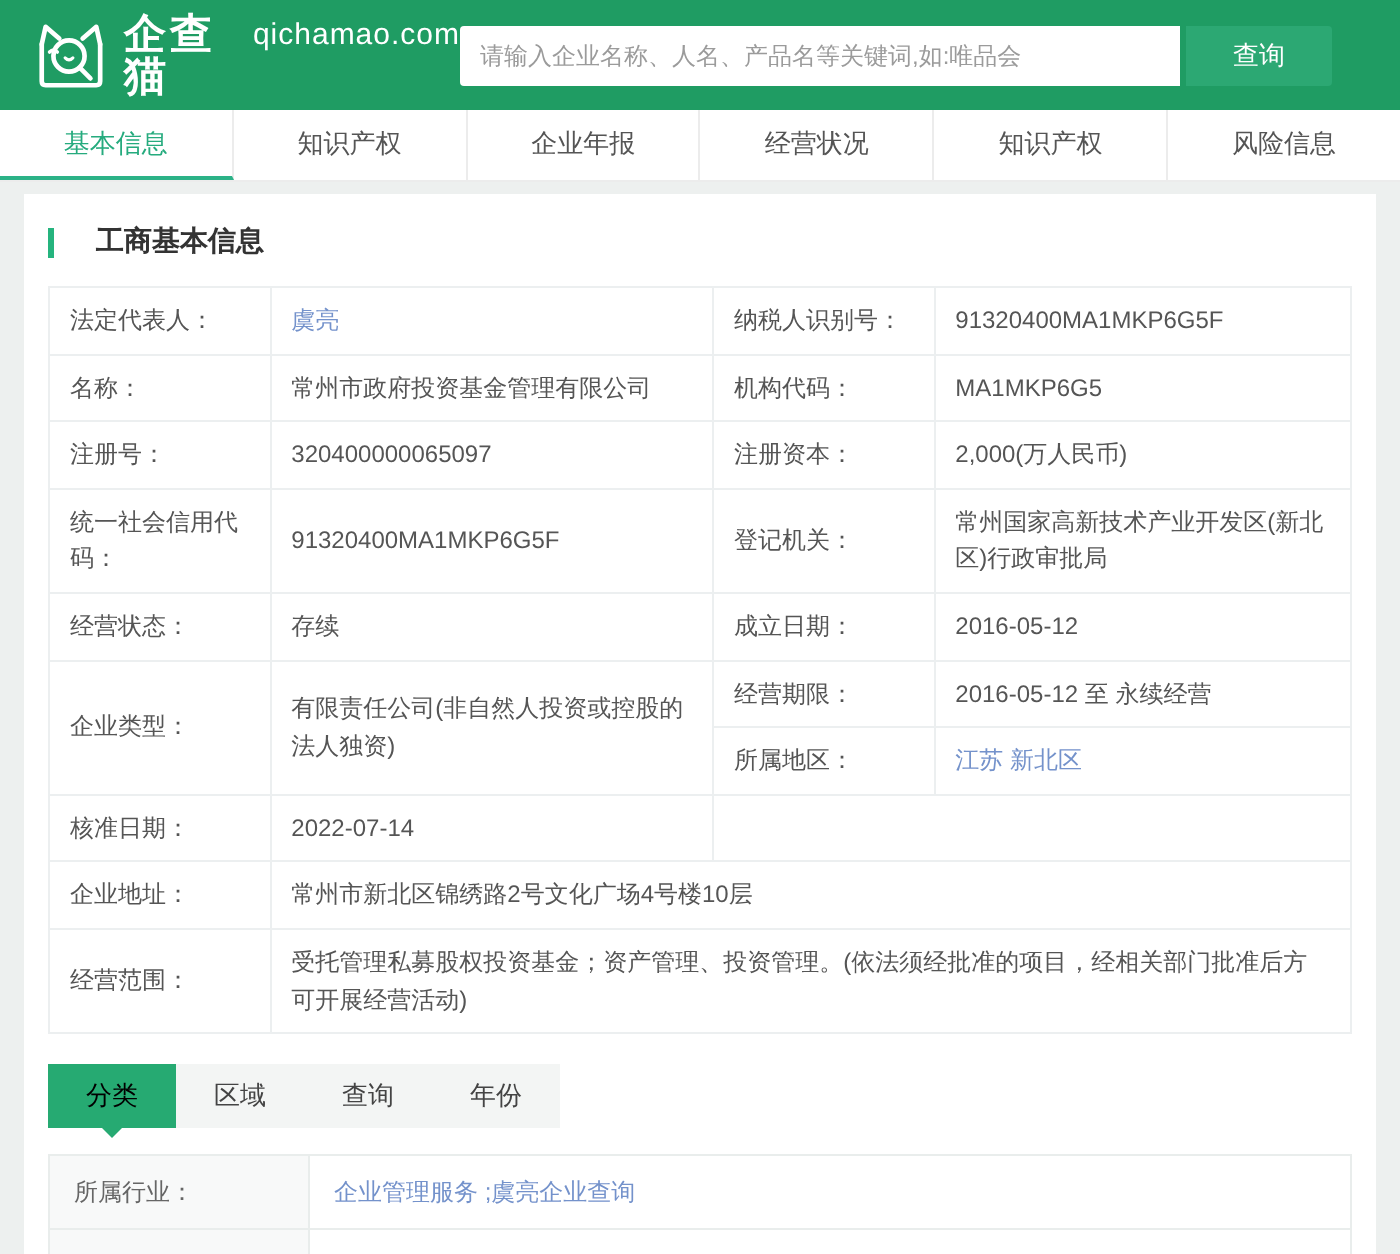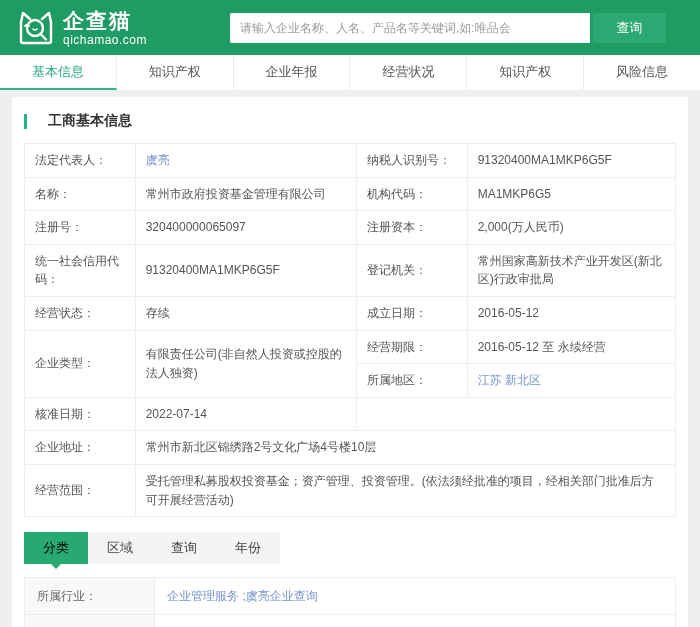--- a/index.html
+++ b/index.html
@@ -3,23 +3,23 @@
 <meta charset="utf-8">
 <style>
   * { margin:0; padding:0; box-sizing:border-box; }
   html,body { width:700px; height:627px; overflow:hidden;
     font-family:"Liberation Sans","DejaVu Sans",sans-serif; background:#edf0ef; }
 
   
   .header { height:55px; background:#1f9c63; display:flex; align-items:center; padding:0 16px; }
   .logo { display:flex; align-items:center; color:#fff; }
   .logo svg { width:40px; height:40px; margin-right:7px; }
-  .logo-text { display:flex; flex-direction:column; line-height:1; }
+  .logo-text { display:flex; flex-direction:row; line-height:1; }
   .logo-title { font-size:21px; font-weight:bold; letter-spacing:2px; }
-  .logo-sub { font-size:12px; margin-top:3px; letter-spacing:.5px; }
+  .logo-sub { font-size:15px; margin-top:3px; letter-spacing:.5px; }
   .search-wrap { display:flex; margin-left:auto; margin-right:18px; }
   .search-input { width:360px; height:30px; border:none; outline:none; background:#fff;
     padding:0 10px; font-size:12px; color:#444; border-radius:2px 0 0 2px; }
   .search-input::placeholder { color:#9b9b9b; }
   .search-btn { width:73px; height:30px; border:none; background:#2ca873; color:#fff;
     font-size:13px; margin-left:3px; border-radius:0 2px 2px 0; cursor:pointer; }
 
   
   .nav { display:flex; background:#fff; height:36px; border-bottom:1px solid #ececec; }
   .nav-item { flex:1; text-align:center; line-height:34px; font-size:13px; color:#555;

